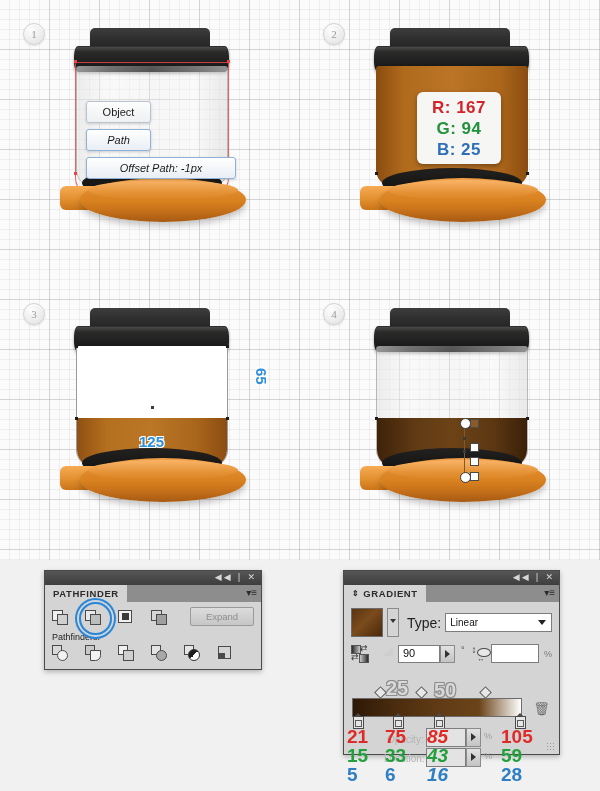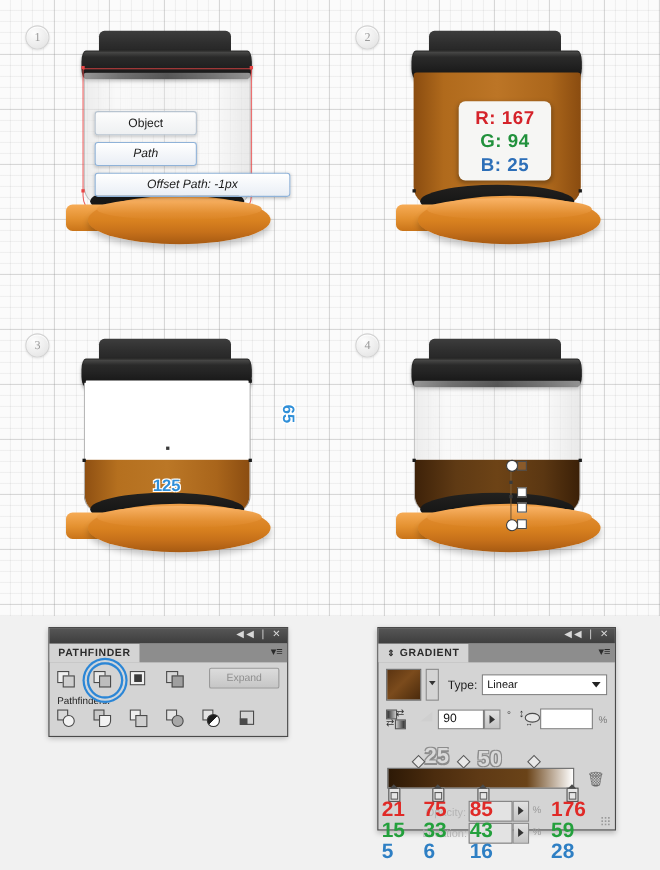--- a/index.html
+++ b/index.html
@@ -112,21 +112,21 @@
     box-sizing:border-box;
   }
   .anchor{position:absolute;width:3px;height:3px;background:#e84646;}
   .anchorblk{position:absolute;width:3px;height:3px;background:#1a1a1a;}
   
   .chip{
     position:absolute;background:linear-gradient(to bottom,#fdfdfd,#eef0f2);
     border:1px solid #b8c4d0;border-radius:3px;
     box-shadow:0 1px 3px rgba(0,0,0,.18);
     font-size:11px;color:#1b1b1b;text-align:center;
-    padding:4px 18px;white-space:nowrap;
+    padding:4px 4px;white-space:nowrap;
   }
   .chip.sel{border-color:#8fb2d8;background:linear-gradient(to bottom,#ffffff,#e9eef5);font-style:italic;}
   
   .rgbbox{
     position:absolute;left:417px;top:92px;width:84px;height:72px;
     background:#f6f6f4;border-radius:6px;
     box-shadow:0 2px 5px rgba(0,0,0,.35);
     padding-top:5px;box-sizing:border-box;
     text-align:center;
   }
@@ -173,21 +173,21 @@
   }
   .expandbtn{
     margin-left:auto;width:62px;height:17px;border:1px solid #9a9a9a;border-radius:2px;
     background:linear-gradient(to bottom,#dcdcdc,#c6c6c6);
     color:#8e8e8e;font-size:9.5px;text-align:center;line-height:17px;
   }
   
   .gsw{width:30px;height:27px;border:1px solid #6b6b6b;background:linear-gradient(135deg,#5b3411,#7b4b1c 45%,#4a2a0c);}
   .gswarrow{width:10px;height:27px;border:1px solid #8b8b8b;background:#d4d4d4;position:relative;}
   .gswarrow::after{content:"";position:absolute;left:2px;top:10px;border-left:3px solid transparent;border-right:3px solid transparent;border-top:4px solid #333;}
-  .fieldlabel{font-size:11px;color:#1f1f1f;}
+  .fieldlabel{font-size:14px;color:#1f1f1f;}
   .selfield{
     flex:1;height:17px;background:#fff;border:1px solid #7d7d7d;
     font-size:10px;color:#111;line-height:17px;padding-left:4px;position:relative;
   }
   .selfield .caret{position:absolute;right:5px;top:6px;border-left:4px solid transparent;border-right:4px solid transparent;border-top:5px solid #222;}
   .stepfield{
     width:40px;height:16px;background:#fff;border:1px solid #7d7d7d;position:relative;
   }
   .stepbtn{
     width:13px;height:16px;border:1px solid #8b8b8b;background:linear-gradient(to bottom,#e2e2e2,#c4c4c4);position:relative;
@@ -500,26 +500,26 @@
     <div class="stopnums" style="left:3px;top:125px;">
       <div class="sn-r">21</div>
       <div class="sn-g">15</div>
       <div class="sn-b">5</div>
     </div>
     <div class="stopnums" style="left:41px;top:125px;">
       <div class="sn-r">75</div>
       <div class="sn-g">33</div>
       <div class="sn-b">6</div>
     </div>
-    <div class="stopnums" style="left:83px;top:125px;">
+    <div class="stopnums" style="left:83px;top:125px;font-style:italic;">
       <div class="sn-r">85</div>
       <div class="sn-g">43</div>
       <div class="sn-b">16</div>
     </div>
     <div class="stopnums" style="left:157px;top:125px;">
-      <div class="sn-r">176</div>
+      <div class="sn-r">105</div>
       <div class="sn-g">59</div>
       <div class="sn-b">28</div>
     </div>
 
     <div class="resizer"></div>
   </div>
 </div>
 
 </body></html>

